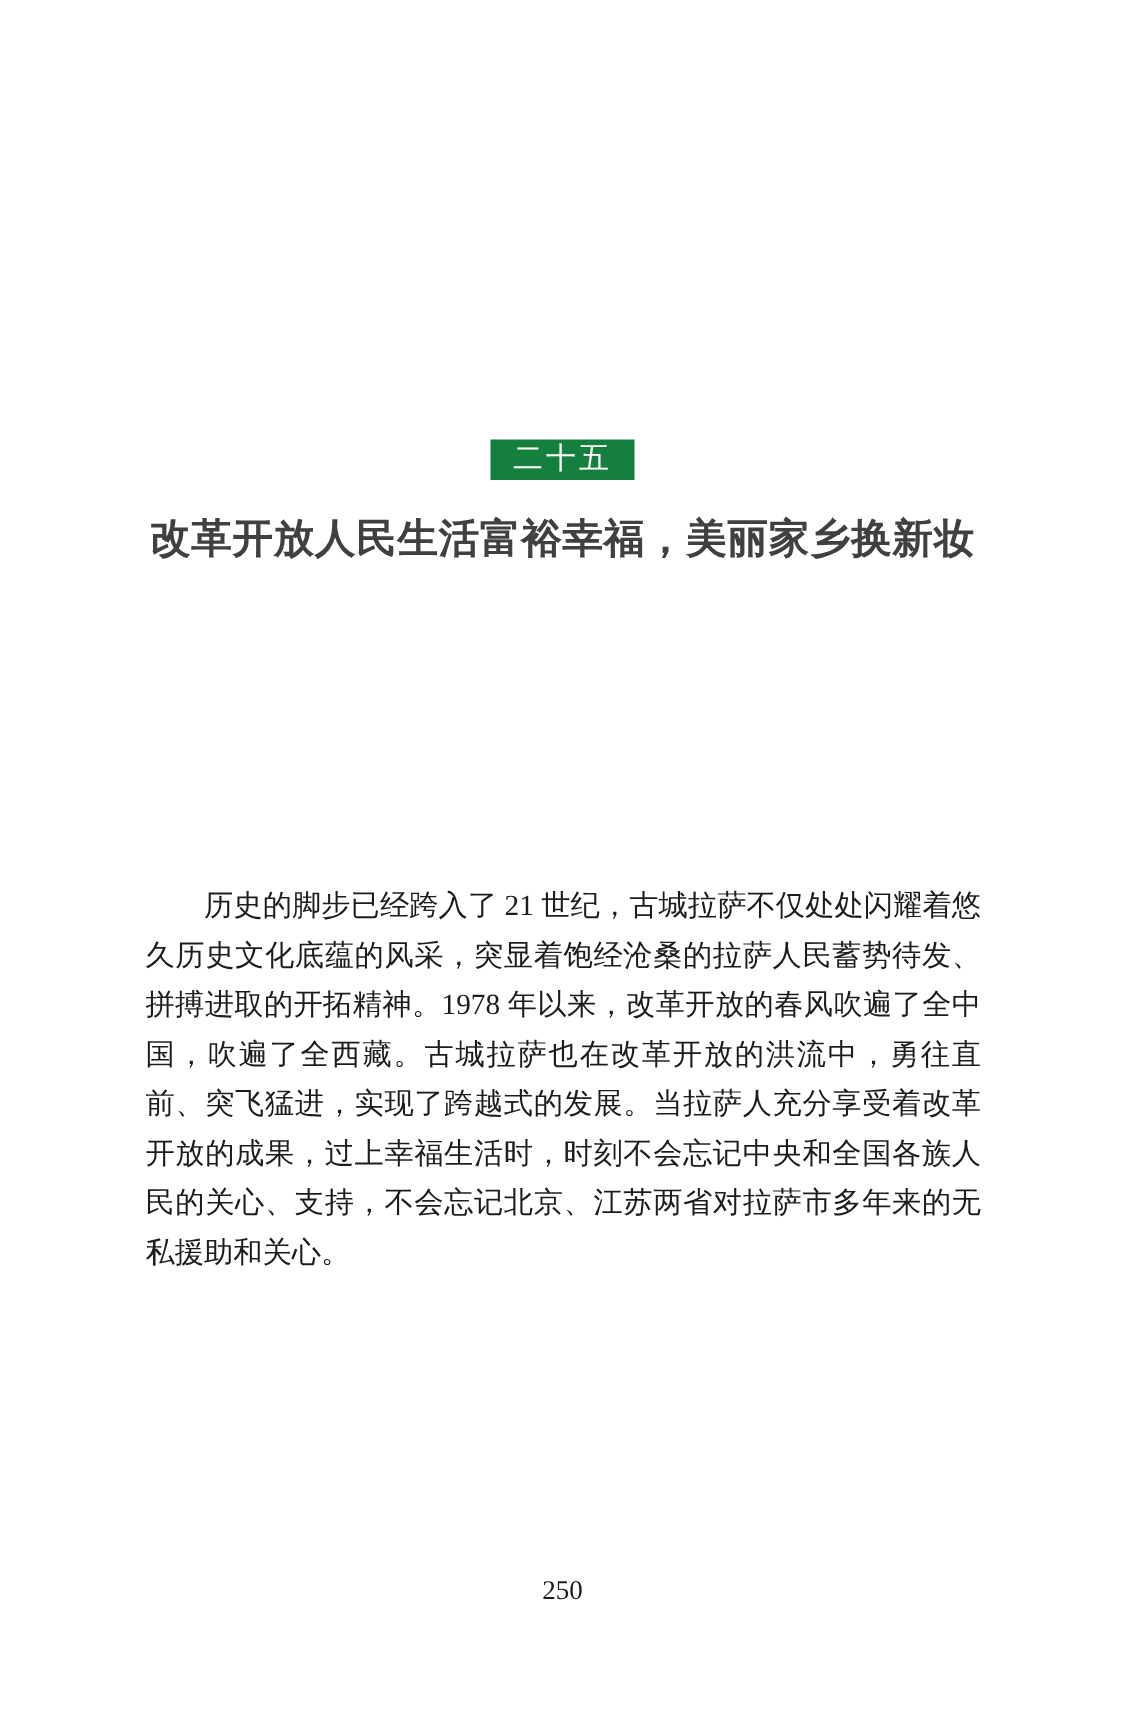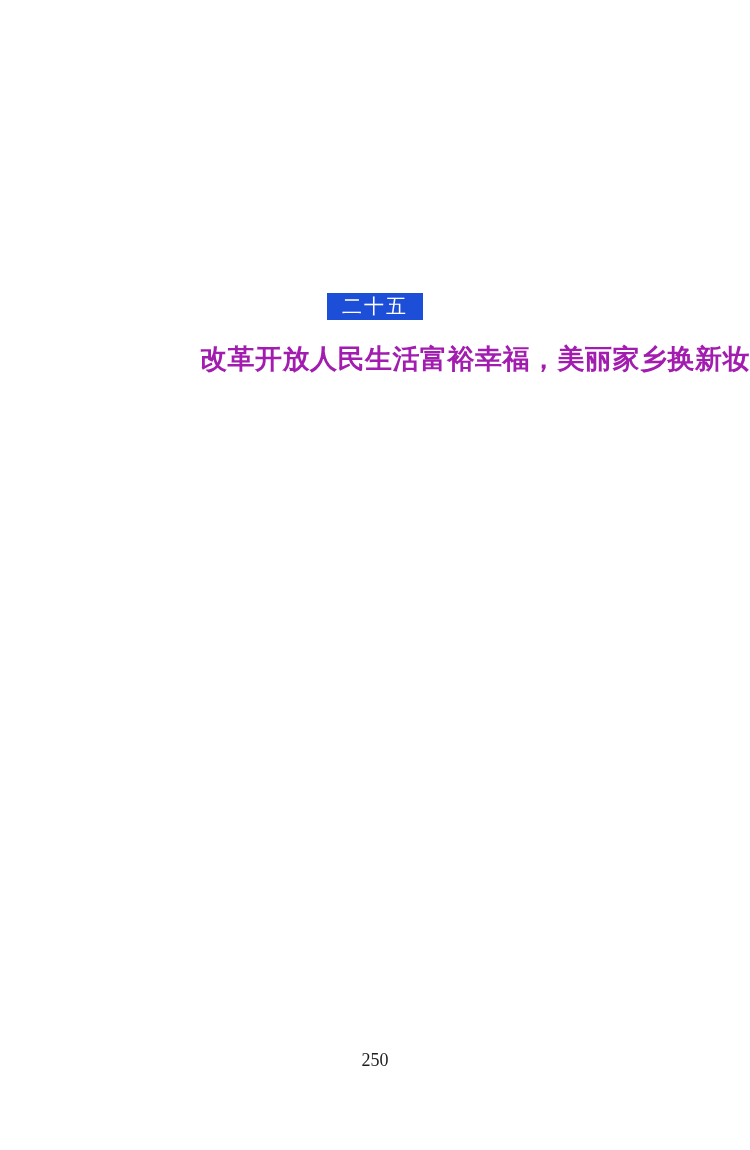--- a/index.html
+++ b/index.html
@@ -15,40 +15,40 @@
     background: #ffffff;
     font-family: "Liberation Serif", "DejaVu Serif", serif;
     color: #1c1c1c;
     overflow: hidden;
   }
   .chapter-badge {
     position: absolute;
     top: 293px;
     left: 50%;
     transform: translateX(-50%);
-    background: #1d4ed8;
+    background: #15803d;
     color: #ffffff;
     font-size: 20px;
     line-height: 27px;
     height: 27px;
     padding: 0 15px;
     letter-spacing: 2px;
     white-space: nowrap;
   }
   .chapter-title {
     position: absolute;
     top: 341px;
     left: 0;
     width: 100%;
     margin: 0;
-    text-align: right;
+    text-align: center;
     font-size: 27px;
     font-weight: bold;
     letter-spacing: 0.5px;
-    color: #a21caf;
+    color: #404040;
   }
   .body-text {
     position: absolute;
     top: 588px;
     left: 97px;
     width: 557px;
     font-size: 19.5px;
     line-height: 33px;
     text-align: justify;
     text-justify: inter-ideograph;
@@ -73,17 +73,18 @@
 
 <div class="page">
 
   <div class="chapter-badge">
     <span>二十五</span>
   </div>
 
   <h1 class="chapter-title">改革开放人民生活富裕幸福，美丽家乡换新妆</h1>
 
   <div class="body-text">
+    <p>历史的脚步已经跨入了 21 世纪，古城拉萨不仅处处闪耀着悠久历史文化底蕴的风采，突显着饱经沧桑的拉萨人民蓄势待发、拼搏进取的开拓精神。1978 年以来，改革开放的春风吹遍了全中国，吹遍了全西藏。古城拉萨也在改革开放的洪流中，勇往直前、突飞猛进，实现了跨越式的发展。当拉萨人充分享受着改革开放的成果，过上幸福生活时，时刻不会忘记中央和全国各族人民的关心、支持，不会忘记北京、江苏两省对拉萨市多年来的无私援助和关心。</p>
   </div>
 
   <div class="page-number">250</div>
 
 </div>
 
 </body></html>

